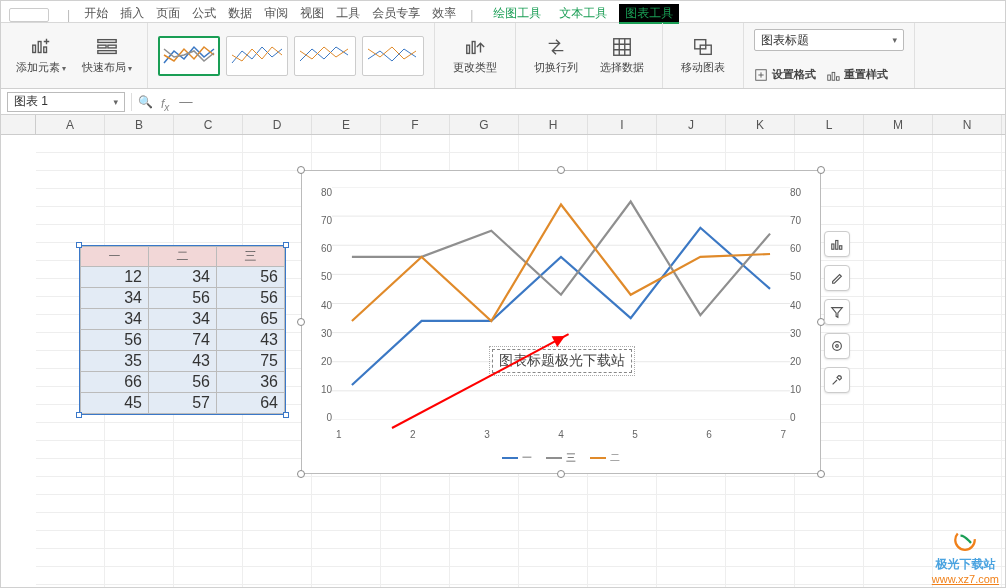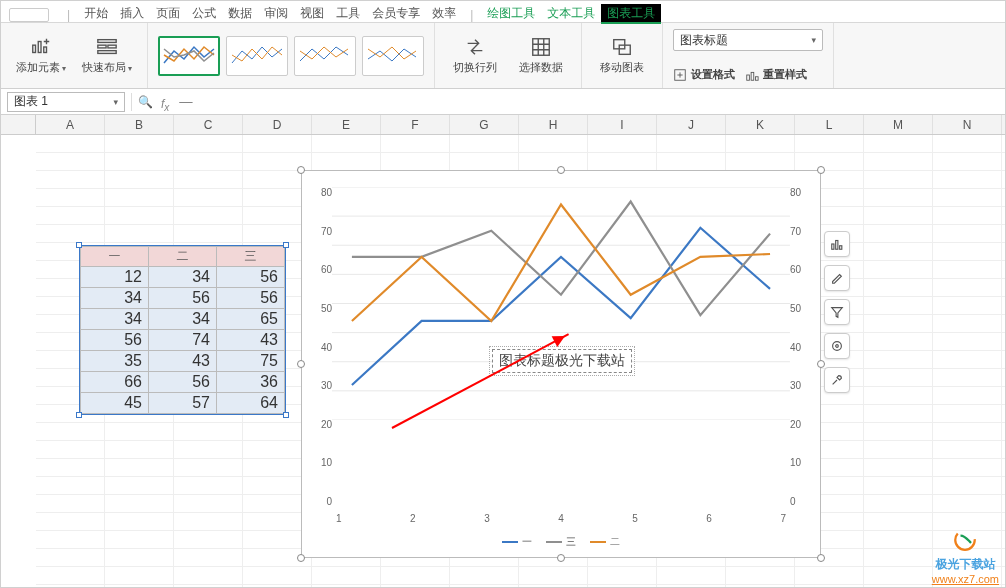--- a/index.html
+++ b/index.html
@@ -2,21 +2,21 @@
 <html><head>
 <meta charset="utf-8">
 <style>
   * { box-sizing: border-box; }
   html, body { margin:0; padding:0; font-family: "Microsoft YaHei", Arial, sans-serif; font-size:12px; color:#333; background:#fff; }
   .window { width:1006px; height:588px; position:relative; overflow:hidden; border:1px solid #d0d0d0;}
   
   .tabstrip { height:22px; display:flex; align-items:flex-end; padding:0 8px; gap:6px; border-bottom:1px solid #d8d8d8;}
   .tabstrip .left-bit { width:40px; height:14px; border:1px solid #ccc; border-radius:2px; margin-right:10px;}
   .tab { padding:2px 6px; color:#555; font-size:12px; cursor:pointer;}
-  .tab.green { color:#1a9e55; }
+  .tab.green { color:#1a9e55;margin-left:6px; }
   .tab.active { color:#1a9e55; border-bottom:2px solid #1a9e55; background:#000000;}
   .tab.sep { color:#bbb; padding:0 2px; }
   
   .ribbon { height:66px; background:#f7f7f7; border-bottom:1px solid #d0d0d0; display:flex; align-items:stretch; }
   .rgroup { display:flex; flex-direction:column; align-items:center; justify-content:center; padding:0 10px; border-right:1px solid #e0e0e0; }
   .rgroup.row { flex-direction:row; gap:6px; }
   .rbtn-big { display:flex; flex-direction:column; align-items:center; justify-content:center; width:60px; gap:2px; cursor:pointer;}
   .rbtn-big .icon { width:22px; height:22px; display:flex; align-items:center; justify-content:center;}
   .rbtn-big .lbl { font-size:11px; color:#444; white-space:nowrap; }
   .rbtn-big .caret::after { content:"▾"; font-size:8px; color:#666; margin-left:2px;}
@@ -49,21 +49,21 @@
 
   
   .tbl { position:absolute; top:130px; left:78px; border:1px solid #3a78c9; background:#fff; }
   .tbl table { border-collapse:collapse;}
   .tbl th { background:#f2d7d7; border:1px solid #bbb; width:68px; height:17px; font-weight:normal; text-align:center; font-size:12px; color:#555;}
   .tbl td { background:#e3ebf5; border:1px solid #bbb; width:68px; height:17px; text-align:right; padding-right:6px; font-size:16px; color:#333;}
   .tbl-handle { position:absolute; width:6px; height:6px; background:#fff; border:1px solid #3a78c9;}
   .th-tl{top:-4px;left:-4px}.th-tr{top:-4px;right:-4px}.th-bl{bottom:-4px;left:-4px}.th-br{bottom:-4px;right:-4px}
 
   
-  .chartobj { position:absolute; top:55px; left:300px; width:520px; height:388px; background:#fff; border:1px solid #bbb; }
+  .chartobj { position:absolute; top:55px; left:300px; width:520px; height:304px; background:#fff; border:1px solid #bbb; }
   .chartobj .plot { position:absolute; top:16px; left:30px; right:30px; bottom:50px; }
   .chartobj .hsel { position:absolute; border:1px solid #888; width:8px; height:8px; background:#fff; border-radius:50%;}
   .yaxis, .yaxis2 { position:absolute; top:16px; bottom:50px; width:26px; display:flex; flex-direction:column; justify-content:space-between; font-size:10px; color:#666;}
   .yaxis{left:4px; align-items:flex-end;}
   .yaxis2{right:4px; align-items:flex-start;}
   .xaxis { position:absolute; left:30px; right:30px; bottom:30px; height:14px; display:flex; justify-content:space-between; font-size:10px; color:#666; padding:0 4px;}
   .legend { position:absolute; left:0; right:0; bottom:8px; display:flex; justify-content:center; gap:14px; font-size:10px; color:#555;}
   .legend .item { display:flex; align-items:center; gap:4px;}
   .legend .sw { width:16px; height:0; border-top:2px solid;}
   .chartobj svg.lines { position:absolute; inset:0; }
@@ -138,20 +138,32 @@
             <polyline points="2,20 14,8 26,18 38,6 50,14" stroke="#3b78c4" fill="none"></polyline>
             <polyline points="2,10 14,18 26,6 38,16 50,8" stroke="#e08a2a" fill="none"></polyline>
           </svg>
         </div>
       <div class="thumb">
           <svg>
             <polyline points="2,18 14,10 26,20 38,8 50,16" stroke="#3b78c4" fill="none"></polyline>
             <polyline points="2,8 14,16 26,6 38,18 50,10" stroke="#e08a2a" fill="none"></polyline>
           </svg>
         </div>
+    </div>
+    <div class="rgroup">
+      <div class="rbtn-big">
+        <span class="icon">
+            <svg viewBox="0 0 24 24" stroke="#555" fill="none" stroke-width="1.5">
+              <rect x="3" y="10" width="3" height="9"></rect>
+              <rect x="9" y="6" width="3" height="13"></rect>
+              <path d="M14 12l4-4 4 4M18 8v10"></path>
+            </svg>
+          </span>
+        <span class="lbl">更改类型</span>
+      </div>
     </div>
     <div class="rgroup row">
       <div class="rbtn-big">
         <span class="icon">
             <svg viewBox="0 0 24 24" stroke="#555" fill="none" stroke-width="1.5">
               <path d="M4 8h12M12 4l4 4-4 4"></path>
               <path d="M20 16H8M12 20l-4-4 4-4"></path>
             </svg>
           </span>
         <span class="lbl">切换行列</span>

